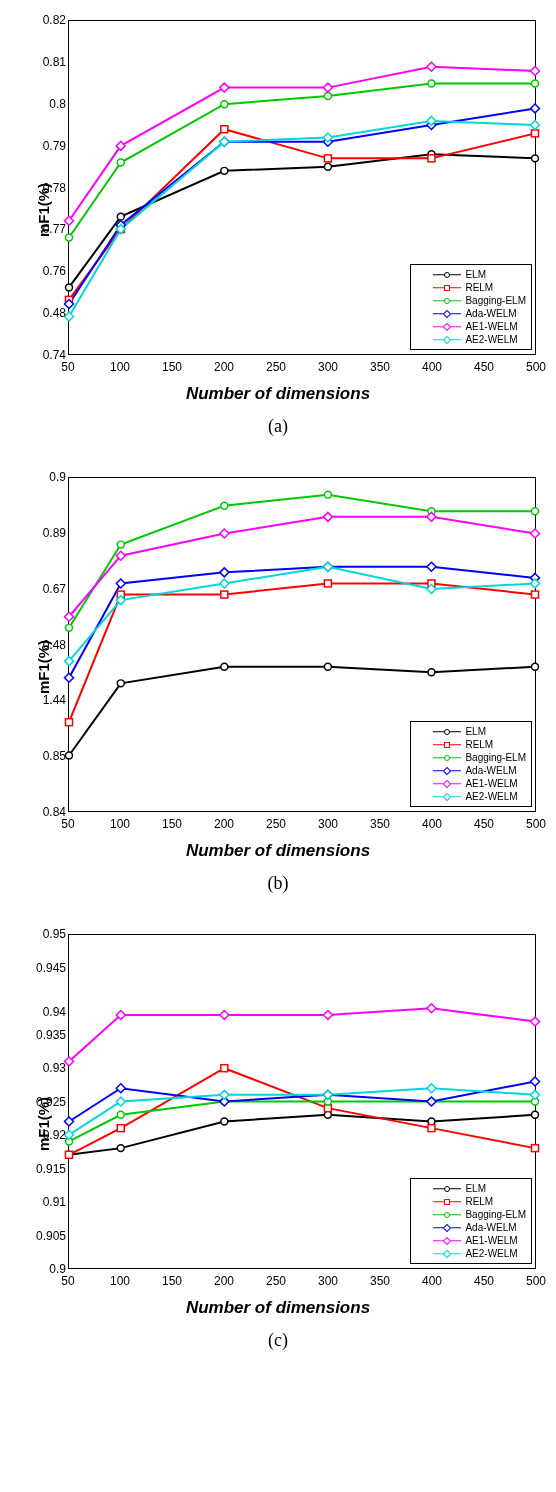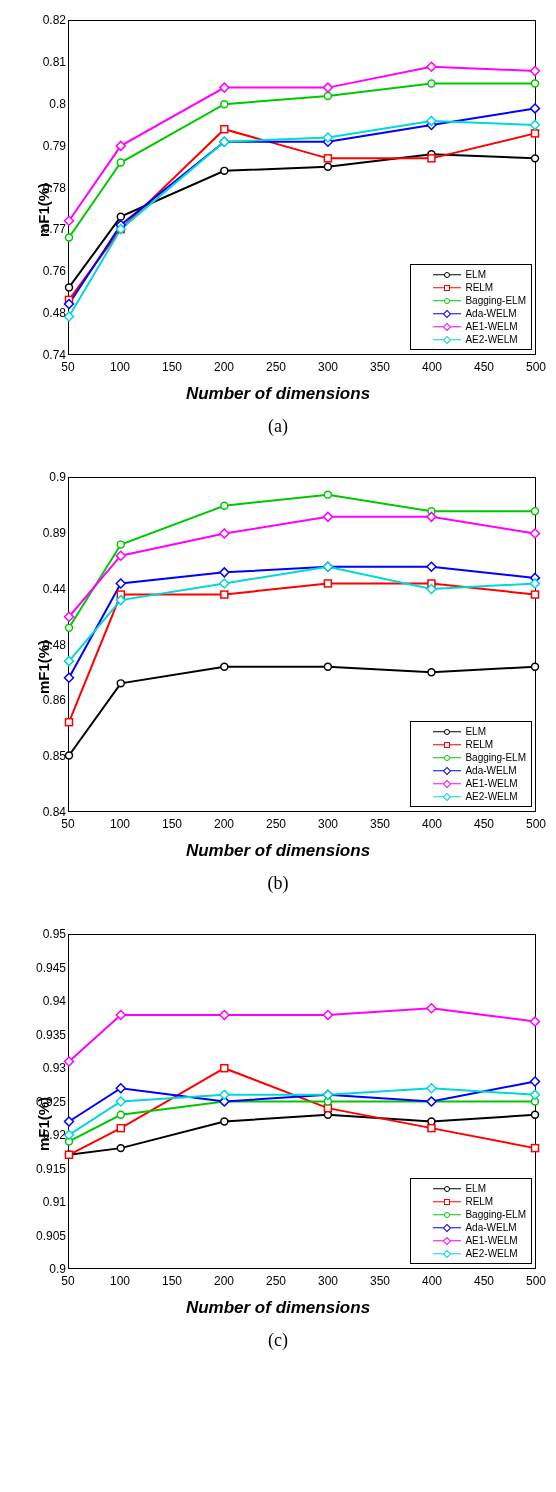--- a/index.html
+++ b/index.html
@@ -242,23 +242,23 @@
             <polygon class="mk-pt" points="0,179.75 4.5,184.25 0,188.75 -4.5,184.25" stroke="#00d8d8"></polygon>
             <polygon class="mk-pt" points="52,118.33333333333334 56.5,122.83333333333334 52,127.33333333333334 47.5,122.83333333333334" stroke="#00d8d8"></polygon>
             <polygon class="mk-pt" points="156,101.58333333333331 160.5,106.08333333333331 156,110.58333333333331 151.5,106.08333333333331" stroke="#00d8d8"></polygon>
             <polygon class="mk-pt" points="260,84.83333333333334 264.5,89.33333333333334 260,93.83333333333334 255.5,89.33333333333334" stroke="#00d8d8"></polygon>
             <polygon class="mk-pt" points="364,107.16666666666669 368.5,111.66666666666669 364,116.16666666666669 359.5,111.66666666666669" stroke="#00d8d8"></polygon>
             <polygon class="mk-pt" points="468,101.58333333333331 472.5,106.08333333333331 468,110.58333333333331 463.5,106.08333333333331" stroke="#00d8d8"></polygon>
         </svg>
       </div>
       <div class="ytick" style="top:345px">0.84</div>
         <div class="ytick" style="top:289.1666666666667px">0.85</div>
-        <div class="ytick" style="top:233.33333333333334px">0.86</div>
+        <div class="ytick" style="top:233.33333333333334px">1.44</div>
         <div class="ytick" style="top:177.5px">0.48</div>
-        <div class="ytick" style="top:121.66666666666669px">0.44</div>
+        <div class="ytick" style="top:121.66666666666669px">0.67</div>
         <div class="ytick" style="top:65.83333333333331px">0.89</div>
         <div class="ytick" style="top:10px">0.9</div>
       <div class="xtick" style="left:58px">50</div>
         <div class="xtick" style="left:110px">100</div>
         <div class="xtick" style="left:162px">150</div>
         <div class="xtick" style="left:214px">200</div>
         <div class="xtick" style="left:266px">250</div>
         <div class="xtick" style="left:318px">300</div>
         <div class="xtick" style="left:370px">350</div>
         <div class="xtick" style="left:422px">400</div>
@@ -362,21 +362,21 @@
         </svg>
       </div>
       <div class="ytick" style="top:345px">0.9</div>
         <div class="ytick" style="top:311.49999999999994px">0.905</div>
         <div class="ytick" style="top:277.99999999999983px">0.91</div>
         <div class="ytick" style="top:244.49999999999977px">0.915</div>
         <div class="ytick" style="top:210.9999999999997px">0.92</div>
         <div class="ytick" style="top:177.49999999999963px">0.925</div>
         <div class="ytick" style="top:143.99999999999957px">0.93</div>
         <div class="ytick" style="top:110.49999999999949px">0.935</div>
-        <div class="ytick" style="top:77px">0.94</div>
+        <div class="ytick" style="top:88px">0.94</div>
         <div class="ytick" style="top:43.50000000000006px">0.945</div>
         <div class="ytick" style="top:10px">0.95</div>
       <div class="xtick" style="left:58px">50</div>
         <div class="xtick" style="left:110px">100</div>
         <div class="xtick" style="left:162px">150</div>
         <div class="xtick" style="left:214px">200</div>
         <div class="xtick" style="left:266px">250</div>
         <div class="xtick" style="left:318px">300</div>
         <div class="xtick" style="left:370px">350</div>
         <div class="xtick" style="left:422px">400</div>

